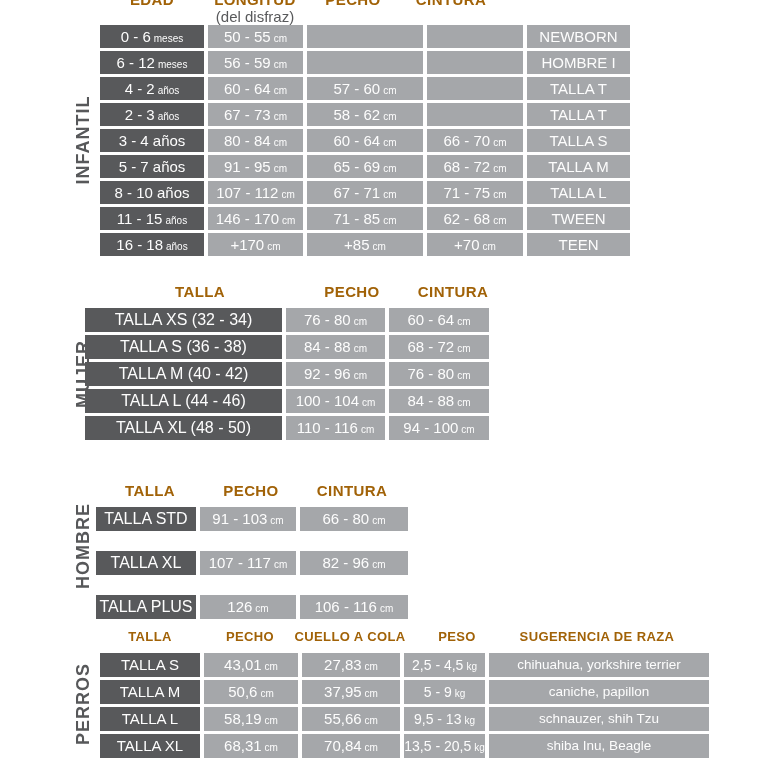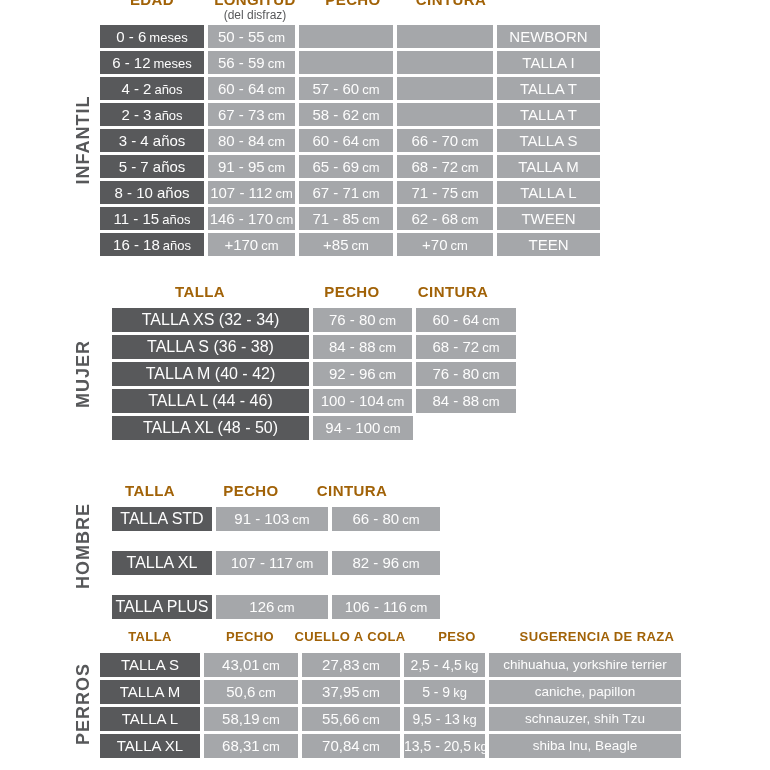--- a/index.html
+++ b/index.html
@@ -9,49 +9,49 @@
   }
   
   .ch{
     position:absolute; transform:translateX(-50%);
     font-weight:bold; font-size:15px; color:#a16207;
     letter-spacing:0.4px; white-space:nowrap;
   }
   .ch.small{font-size:13px;}
   .ch-sub{
     position:absolute; transform:translateX(-50%);
-    font-size:12px; color:#58595b; white-space:nowrap;
+    font-size:15px; color:#58595b; white-space:nowrap;
   }
   
   .sec{
     position:absolute; width:140px; height:22px; text-align:center;
     transform:rotate(-90deg);
     font-weight:bold; font-size:18px; color:#57585a; letter-spacing:1px;
   }
   
   .table{position:absolute; display:flex; flex-direction:column; gap:3px;}
   .row{display:flex; gap:4px;}
   .c{
     display:block; text-align:center; white-space:nowrap; overflow:hidden;
     color:#fdfdfd; font-size:15px; height:23px; line-height:23px;
   }
   .h24 .c{height:24px; line-height:24px;}
   .dark{background:#58595b;}
   .light{background:#a5a7aa;}
-  .u{font-size:13px; margin-left:3px;}
+  .u{font-size:10px; margin-left:3px;}
   .u:empty{display:none;}
   
-  .inf1{width:104px}.inf2{width:87px}.inf3{width:94px}.inf4{width:96px}.inf5{width:103px}
+  .inf1{width:104px}.inf2{width:95px}.inf3{width:116px}.inf4{width:96px}.inf5{width:103px}
   
   .muj1{width:197px; font-size:16px;}.muj2{width:99px}.muj3{width:100px}
   
-  .hom1{width:100px; font-size:16px;}.hom2{width:112px}.hom3{width:108px}
+  .hom1{width:100px; font-size:16px;}.hom2{width:96px}.hom3{width:108px}
   
   .per1{width:100px}.per2{width:94px}.per3{width:98px}.per4{width:81px; font-size:14px;}
-  .per5{width:192px; font-size:13.5px;}
+  .per5{width:220px; font-size:13.5px;}
 </style>
 </head>
 <body>
 
 <div class="canvas">
 
   <div class="sec" style="left:14px; top:129px;">INFANTIL</div>
 
   <div class="ch" style="left:152px; top:-9px;">EDAD</div>
   <div class="ch" style="left:255px; top:-9px;">LONGITUD</div>
@@ -65,21 +65,21 @@
       <div class="c light inf2"><span>50 - 55</span><span class="u">cm</span></div>
       <div class="c light inf3"><span></span></div>
       <div class="c light inf4"><span></span></div>
       <div class="c light inf5"><span>NEWBORN</span></div>
     </div>
     <div class="row">
       <div class="c dark inf1"><span>6 - 12</span><span class="u">meses</span></div>
       <div class="c light inf2"><span>56 - 59</span><span class="u">cm</span></div>
       <div class="c light inf3"><span></span></div>
       <div class="c light inf4"><span></span></div>
-      <div class="c light inf5"><span>TALLA I</span></div>
+      <div class="c light inf5"><span>HOMBRE I</span></div>
     </div>
     <div class="row">
       <div class="c dark inf1"><span>4 - 2</span><span class="u">años</span></div>
       <div class="c light inf2"><span>60 - 64</span><span class="u">cm</span></div>
       <div class="c light inf3"><span>57 - 60</span><span class="u">cm</span></div>
       <div class="c light inf4"><span></span></div>
       <div class="c light inf5"><span>TALLA T</span></div>
     </div>
     <div class="row">
       <div class="c dark inf1"><span>2 - 3</span><span class="u">años</span></div>
@@ -124,21 +124,21 @@
       <div class="c light inf5"><span>TEEN</span></div>
     </div>
   </div>
 
   <div class="sec" style="left:14px; top:363px;">MUJER</div>
 
   <div class="ch" style="left:200px; top:283px;">TALLA</div>
   <div class="ch" style="left:352px; top:283px;">PECHO</div>
   <div class="ch" style="left:453px; top:283px;">CINTURA</div>
 
-  <div class="table h24" style="left:112px; top:308px;border-radius:30px;">
+  <div class="table h24" style="left:85px; top:308px;border-radius:30px;">
     <div class="row">
       <div class="c dark muj1"><span>TALLA XS (32 - 34)</span></div>
       <div class="c light muj2"><span>76 - 80</span><span class="u">cm</span></div>
       <div class="c light muj3"><span>60 - 64</span><span class="u">cm</span></div>
     </div>
     <div class="row">
       <div class="c dark muj1"><span>TALLA S (36 - 38)</span></div>
       <div class="c light muj2"><span>84 - 88</span><span class="u">cm</span></div>
       <div class="c light muj3"><span>68 - 72</span><span class="u">cm</span></div>
     </div>
@@ -147,31 +147,32 @@
       <div class="c light muj2"><span>92 - 96</span><span class="u">cm</span></div>
       <div class="c light muj3"><span>76 - 80</span><span class="u">cm</span></div>
     </div>
     <div class="row">
       <div class="c dark muj1"><span>TALLA L (44 - 46)</span></div>
       <div class="c light muj2"><span>100 - 104</span><span class="u">cm</span></div>
       <div class="c light muj3"><span>84 - 88</span><span class="u">cm</span></div>
     </div>
     <div class="row">
       <div class="c dark muj1"><span>TALLA XL (48 - 50)</span></div>
+      <div class="c light muj2"><span>110 - 116</span><span class="u">cm</span></div>
       <div class="c light muj3"><span>94 - 100</span><span class="u">cm</span></div>
     </div>
   </div>
 
   <div class="sec" style="left:14px; top:535px;">HOMBRE</div>
 
   <div class="ch" style="left:150px; top:482px;">TALLA</div>
   <div class="ch" style="left:251px; top:482px;">PECHO</div>
   <div class="ch" style="left:352px; top:482px;">CINTURA</div>
 
-  <div class="table h24" style="left:112px; top:507px;gap:20px;">
+  <div class="table h24" style="left:96px; top:507px;gap:20px;">
     <div class="row">
       <div class="c dark hom1"><span>TALLA STD</span></div>
       <div class="c light hom2"><span>91 - 103</span><span class="u">cm</span></div>
       <div class="c light hom3"><span>66 - 80</span><span class="u">cm</span></div>
     </div>
     <div class="row">
       <div class="c dark hom1"><span>TALLA XL</span></div>
       <div class="c light hom2"><span>107 - 117</span><span class="u">cm</span></div>
       <div class="c light hom3"><span>82 - 96</span><span class="u">cm</span></div>
     </div>

